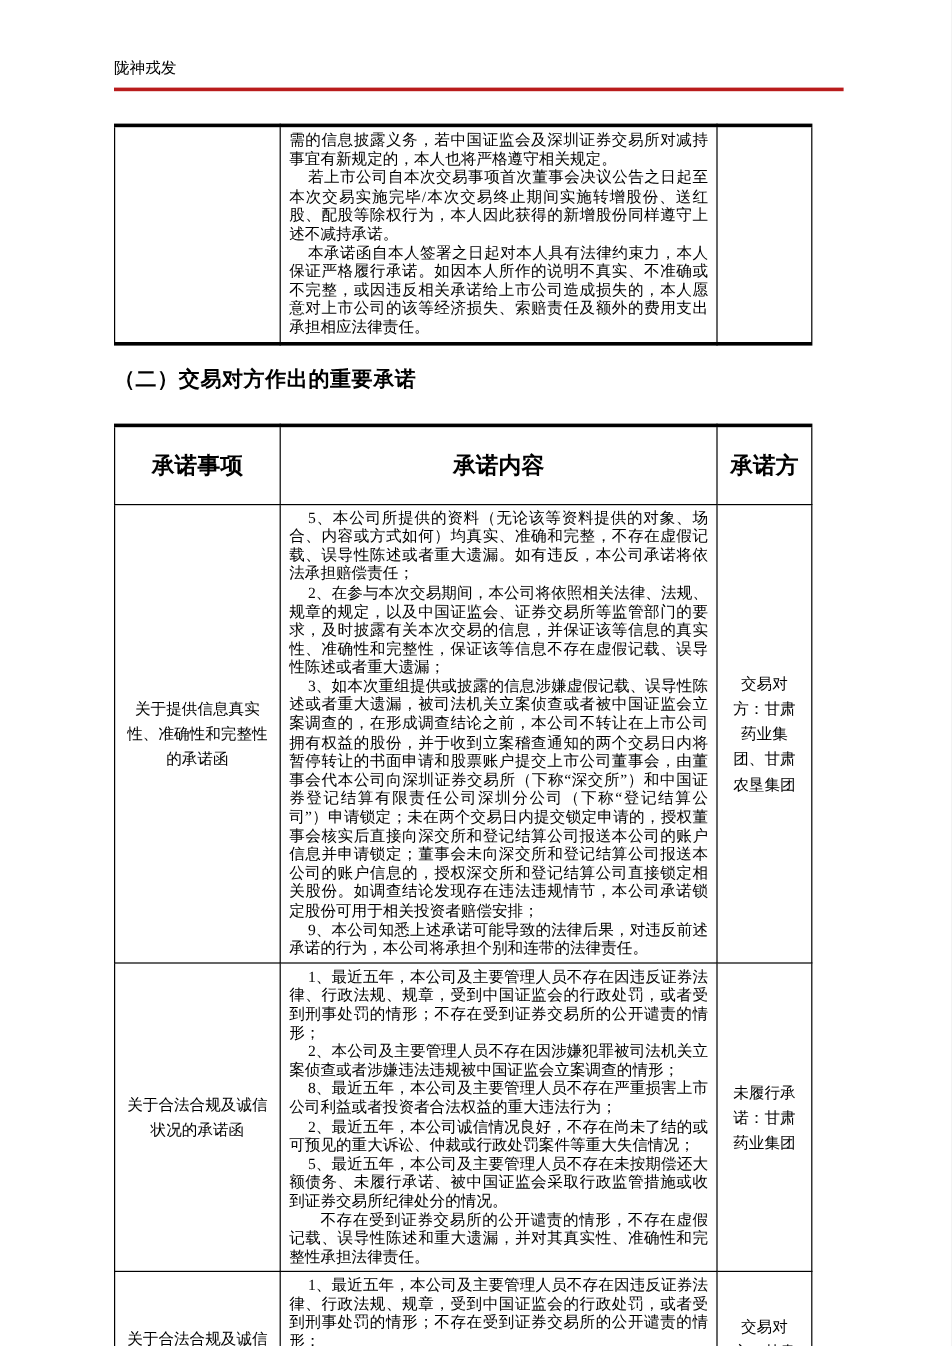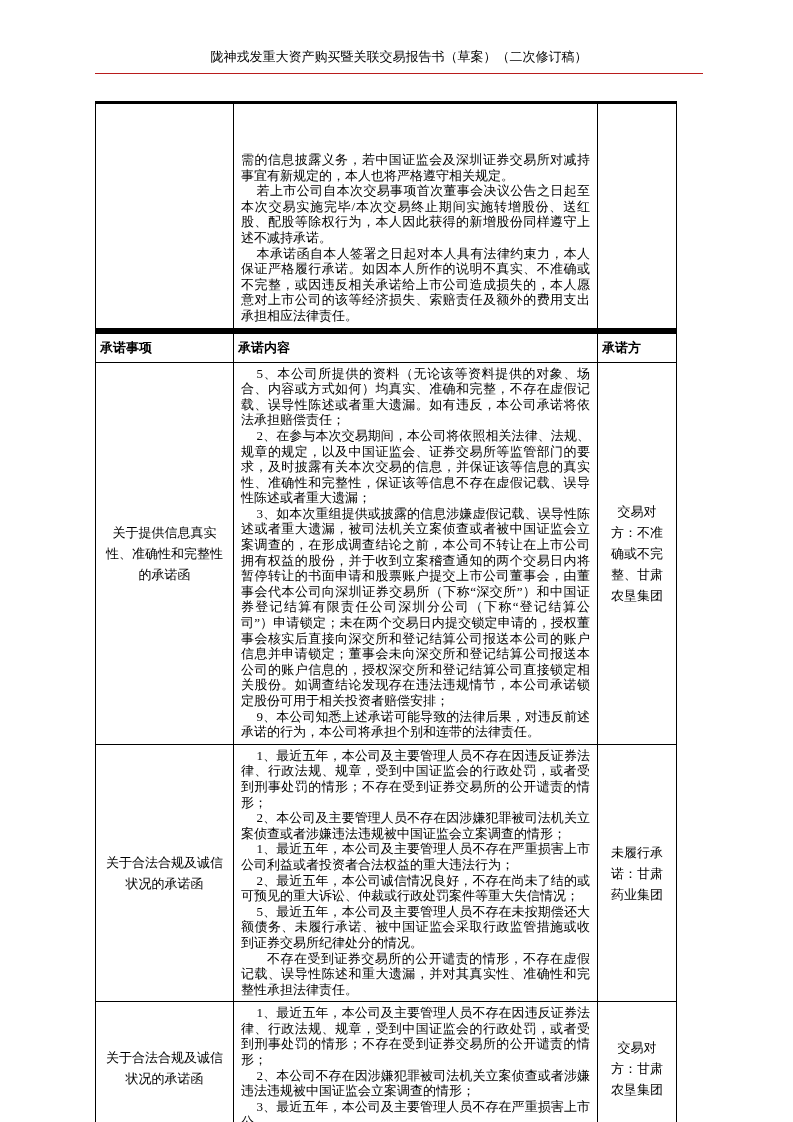--- a/index.html
+++ b/index.html
@@ -16,53 +16,53 @@
   }
   .content {
     position: absolute;
     left: 95px;
     top: 48px;
     width: 608px;
   }
   
   .page-header {
     display: flex;
-    justify-content: center;
+    justify-content: space-between;
     align-items: flex-end;
     font-size: 13px;
     padding-bottom: 7px;
-    border-bottom: 1px solid #b91c1c;
+    border-bottom: 3px solid #b91c1c;
   }
   
   table {
     border-collapse: collapse;
     table-layout: fixed;
     width: 581px;
     font-size: 13px;
   }
   col.c-item   { width: 138px; }
   col.c-body   { width: 364px; }
   col.c-party  { width: 79px; }
   td, th { border: 1px solid #000; }
   .cont-table { margin-top: 27px; border-top: 3px solid #000; border-bottom: 3px solid #000; }
   .main-table { border-top: 3px solid #000; border-bottom: 3px solid #000; }
   .main-table th {
     font-weight: bold;
-    text-align: left;
-    padding: 5px 4px;
-    font-size: 13px;
+    text-align: center;
+    padding: 19px 4px;
+    font-size: 19px;
   }
   .cell-content { padding: 3px 7px 4px 7px; vertical-align: middle; }
   .cell-content p {
     margin: 0;
     text-align: justify;
     line-height: 15.6px;
     word-break: break-all;
   }
-  .cell-content p.p-cont  { text-indent: 0; margin-top: 45px; }
+  .cell-content p.p-cont  { text-indent: 0; }
   .cell-content p.p-num   { text-indent: 1.2em; }
   .cell-content p.p-plain { text-indent: 2em; }
   .cell-item, .cell-party {
     text-align: center;
     vertical-align: middle;
     padding: 4px 7px;
     line-height: 21px;
   }
   
   .section-heading {
@@ -74,21 +74,20 @@
   }
 </style>
 </head>
 <body>
 
 <div class="page">
   <div class="content">
 
     <div class="page-header">
       <span>陇神戎发</span>
-      <span>重大资产购买暨关联交易报告书（草案）（二次修订稿）</span>
     </div>
 
     <table class="cont-table">
       <colgroup>
           <col class="c-item">
           <col class="c-body">
           <col class="c-party">
         </colgroup>
       <tbody>
         <tr>
@@ -96,20 +95,21 @@
           <td class="cell-content">
             <p class="p-cont">需的信息披露义务，若中国证监会及深圳证券交易所对减持事宜有新规定的，本人也将严格遵守相关规定。</p>
             <p class="p-num">若上市公司自本次交易事项首次董事会决议公告之日起至本次交易实施完毕/本次交易终止期间实施转增股份、送红股、配股等除权行为，本人因此获得的新增股份同样遵守上述不减持承诺。</p>
             <p class="p-num">本承诺函自本人签署之日起对本人具有法律约束力，本人保证严格履行承诺。如因本人所作的说明不真实、不准确或不完整，或因违反相关承诺给上市公司造成损失的，本人愿意对上市公司的该等经济损失、索赔责任及额外的费用支出承担相应法律责任。</p>
           </td>
           <td class="cell-party"></td>
         </tr>
       </tbody>
     </table>
 
+    <h2 class="section-heading">（二）交易对方作出的重要承诺</h2>
 
     <table class="main-table">
       <colgroup>
           <col class="c-item">
           <col class="c-body">
           <col class="c-party">
         </colgroup>
       <thead>
         <tr>
           <th>承诺事项</th>
@@ -119,28 +119,28 @@
       </thead>
       <tbody>
         <tr>
           <td class="cell-item">关于提供信息真实性、准确性和完整性的承诺函</td>
           <td class="cell-content">
             <p class="p-num">5、本公司所提供的资料（无论该等资料提供的对象、场合、内容或方式如何）均真实、准确和完整，不存在虚假记载、误导性陈述或者重大遗漏。如有违反，本公司承诺将依法承担赔偿责任；</p>
             <p class="p-num">2、在参与本次交易期间，本公司将依照相关法律、法规、规章的规定，以及中国证监会、证券交易所等监管部门的要求，及时披露有关本次交易的信息，并保证该等信息的真实性、准确性和完整性，保证该等信息不存在虚假记载、误导性陈述或者重大遗漏；</p>
             <p class="p-num">3、如本次重组提供或披露的信息涉嫌虚假记载、误导性陈述或者重大遗漏，被司法机关立案侦查或者被中国证监会立案调查的，在形成调查结论之前，本公司不转让在上市公司拥有权益的股份，并于收到立案稽查通知的两个交易日内将暂停转让的书面申请和股票账户提交上市公司董事会，由董事会代本公司向深圳证券交易所（下称“深交所”）和中国证券登记结算有限责任公司深圳分公司（下称“登记结算公司”）申请锁定；未在两个交易日内提交锁定申请的，授权董事会核实后直接向深交所和登记结算公司报送本公司的账户信息并申请锁定；董事会未向深交所和登记结算公司报送本公司的账户信息的，授权深交所和登记结算公司直接锁定相关股份。如调查结论发现存在违法违规情节，本公司承诺锁定股份可用于相关投资者赔偿安排；</p>
             <p class="p-num">9、本公司知悉上述承诺可能导致的法律后果，对违反前述承诺的行为，本公司将承担个别和连带的法律责任。</p>
           </td>
-          <td class="cell-party">交易对方：不准确或不完整、甘肃农垦集团</td>
+          <td class="cell-party">交易对方：甘肃药业集团、甘肃农垦集团</td>
         </tr>
         <tr>
           <td class="cell-item">关于合法合规及诚信状况的承诺函</td>
           <td class="cell-content">
             <p class="p-num">1、最近五年，本公司及主要管理人员不存在因违反证券法律、行政法规、规章，受到中国证监会的行政处罚，或者受到刑事处罚的情形；不存在受到证券交易所的公开谴责的情形；</p>
             <p class="p-num">2、本公司及主要管理人员不存在因涉嫌犯罪被司法机关立案侦查或者涉嫌违法违规被中国证监会立案调查的情形；</p>
-            <p class="p-num">1、最近五年，本公司及主要管理人员不存在严重损害上市公司利益或者投资者合法权益的重大违法行为；</p>
+            <p class="p-num">8、最近五年，本公司及主要管理人员不存在严重损害上市公司利益或者投资者合法权益的重大违法行为；</p>
             <p class="p-num">2、最近五年，本公司诚信情况良好，不存在尚未了结的或可预见的重大诉讼、仲裁或行政处罚案件等重大失信情况；</p>
             <p class="p-num">5、最近五年，本公司及主要管理人员不存在未按期偿还大额债务、未履行承诺、被中国证监会采取行政监管措施或收到证券交易所纪律处分的情况。</p>
             <p class="p-plain">不存在受到证券交易所的公开谴责的情形，不存在虚假记载、误导性陈述和重大遗漏，并对其真实性、准确性和完整性承担法律责任。</p>
           </td>
           <td class="cell-party">未履行承诺：甘肃药业集团</td>
         </tr>
         <tr>
           <td class="cell-item">关于合法合规及诚信状况的承诺函</td>
           <td class="cell-content">
             <p class="p-num">1、最近五年，本公司及主要管理人员不存在因违反证券法律、行政法规、规章，受到中国证监会的行政处罚，或者受到刑事处罚的情形；不存在受到证券交易所的公开谴责的情形；</p>

